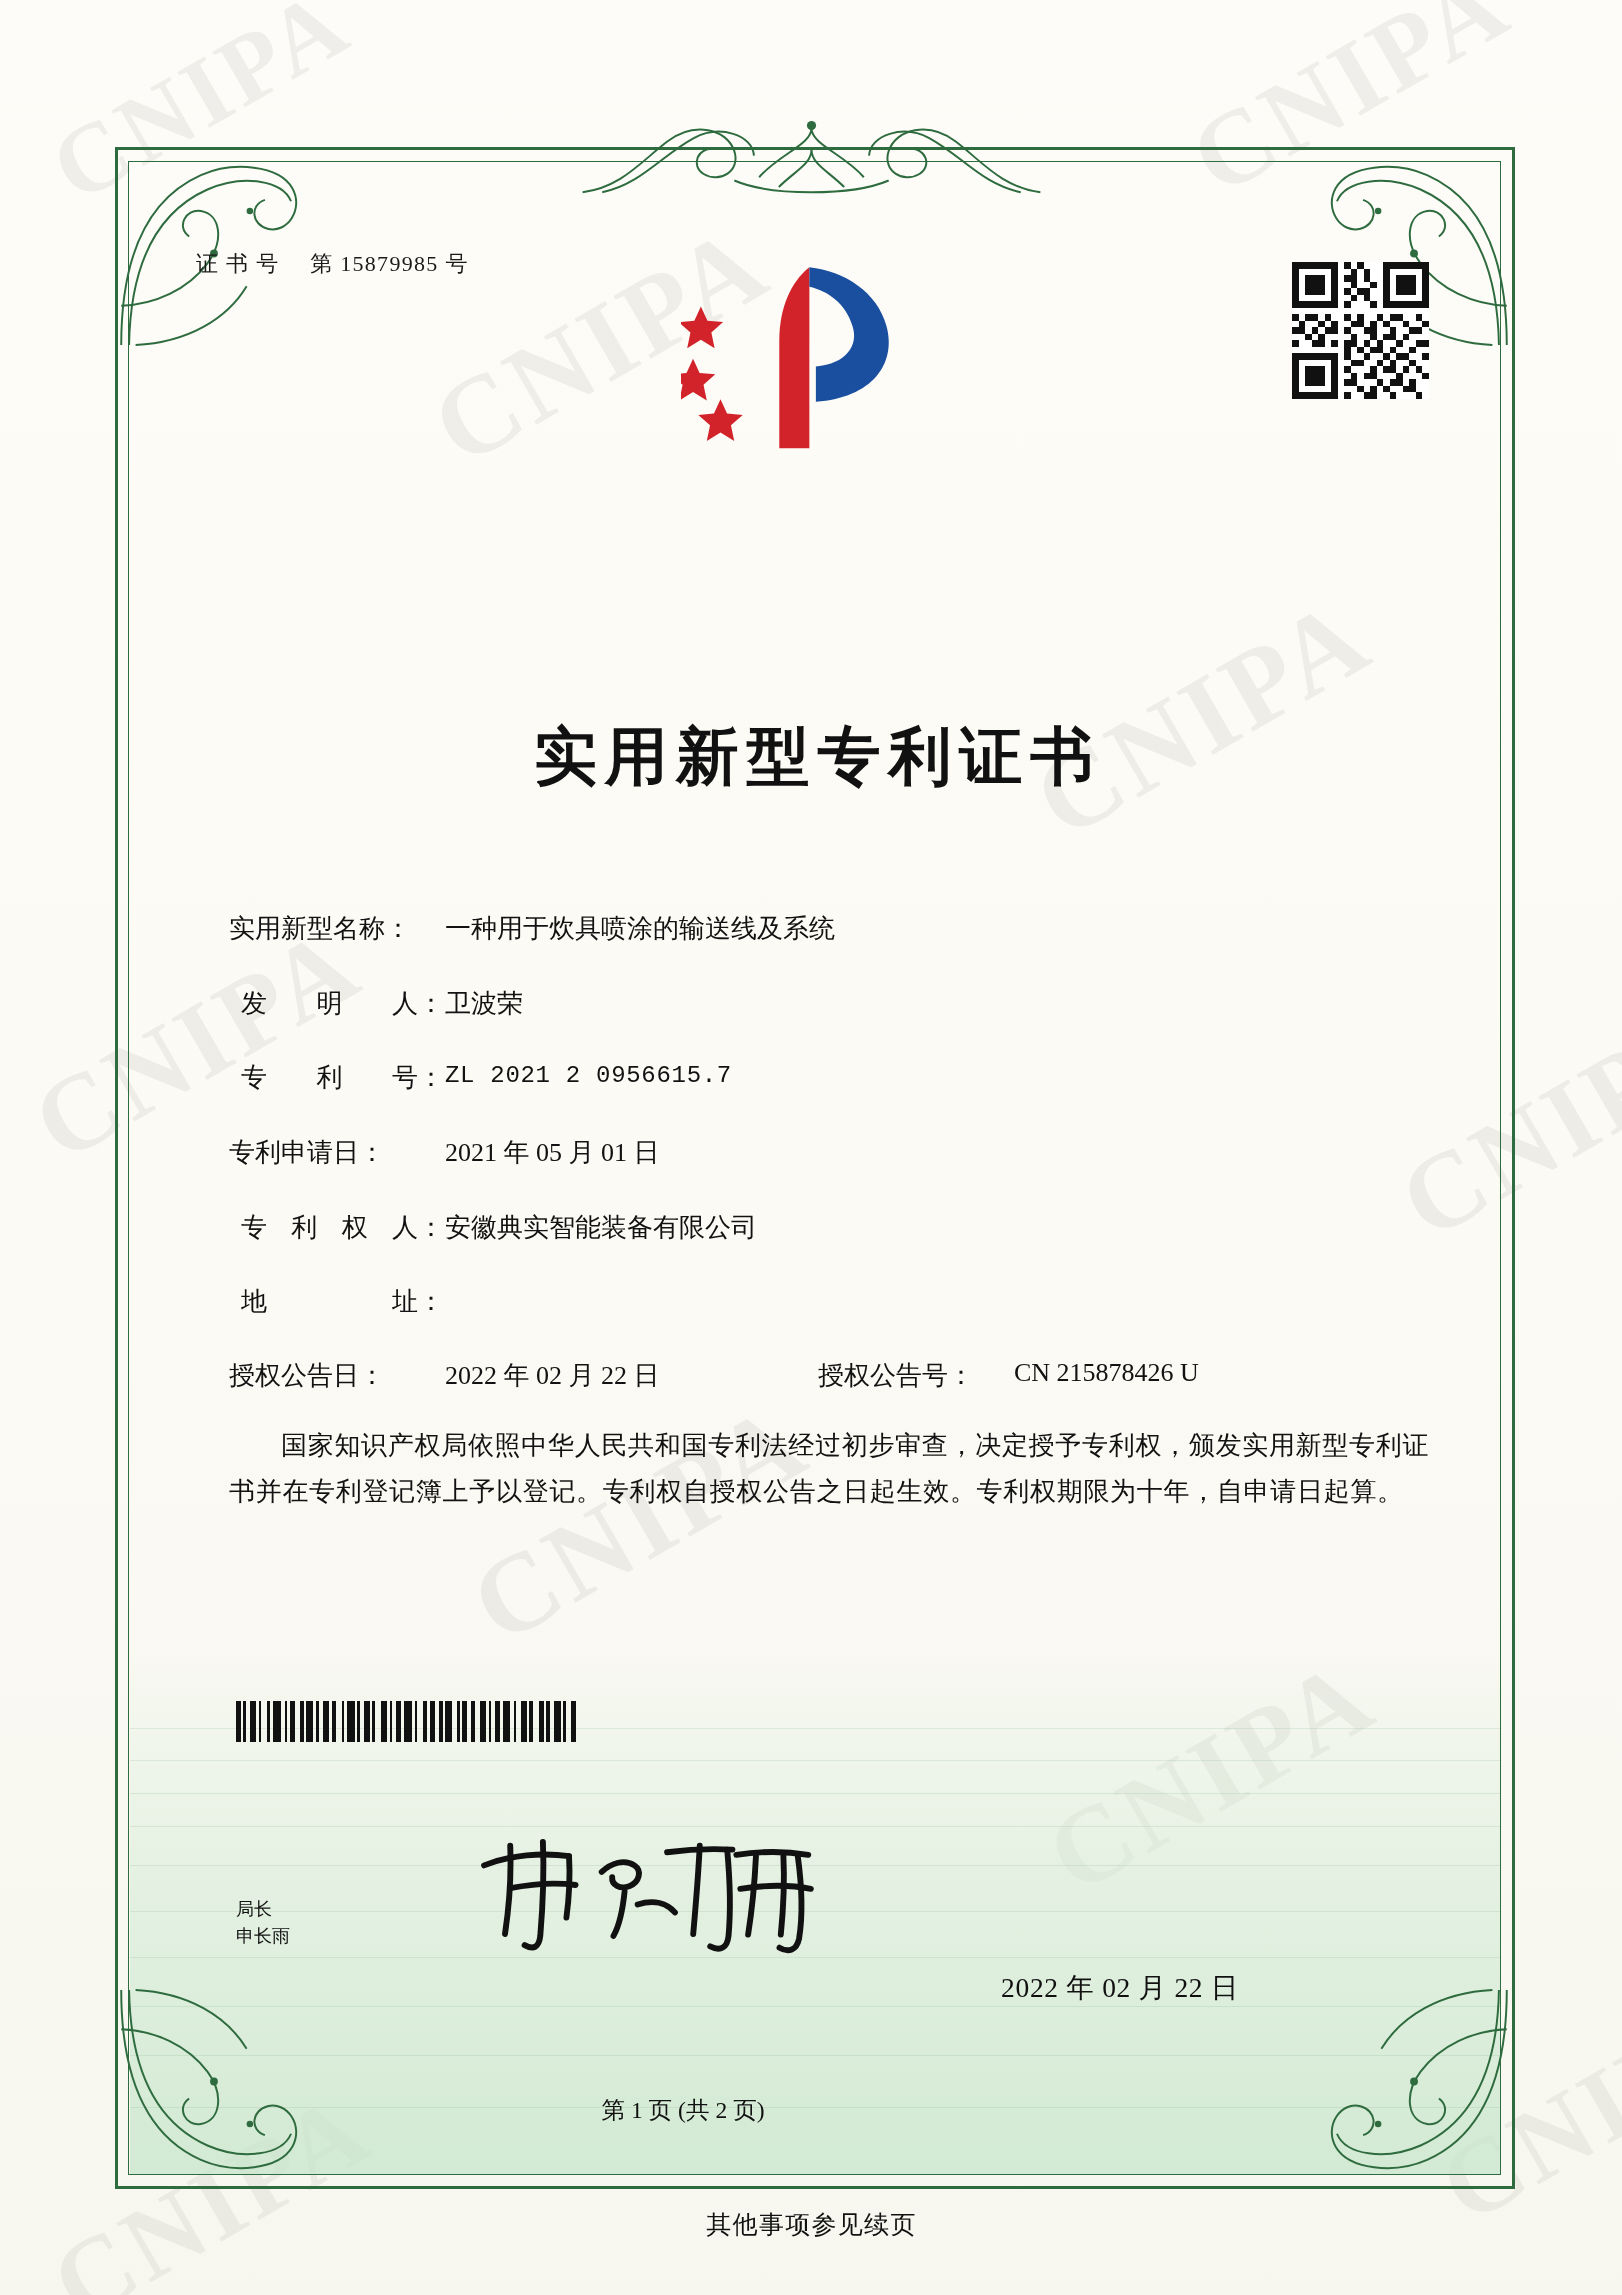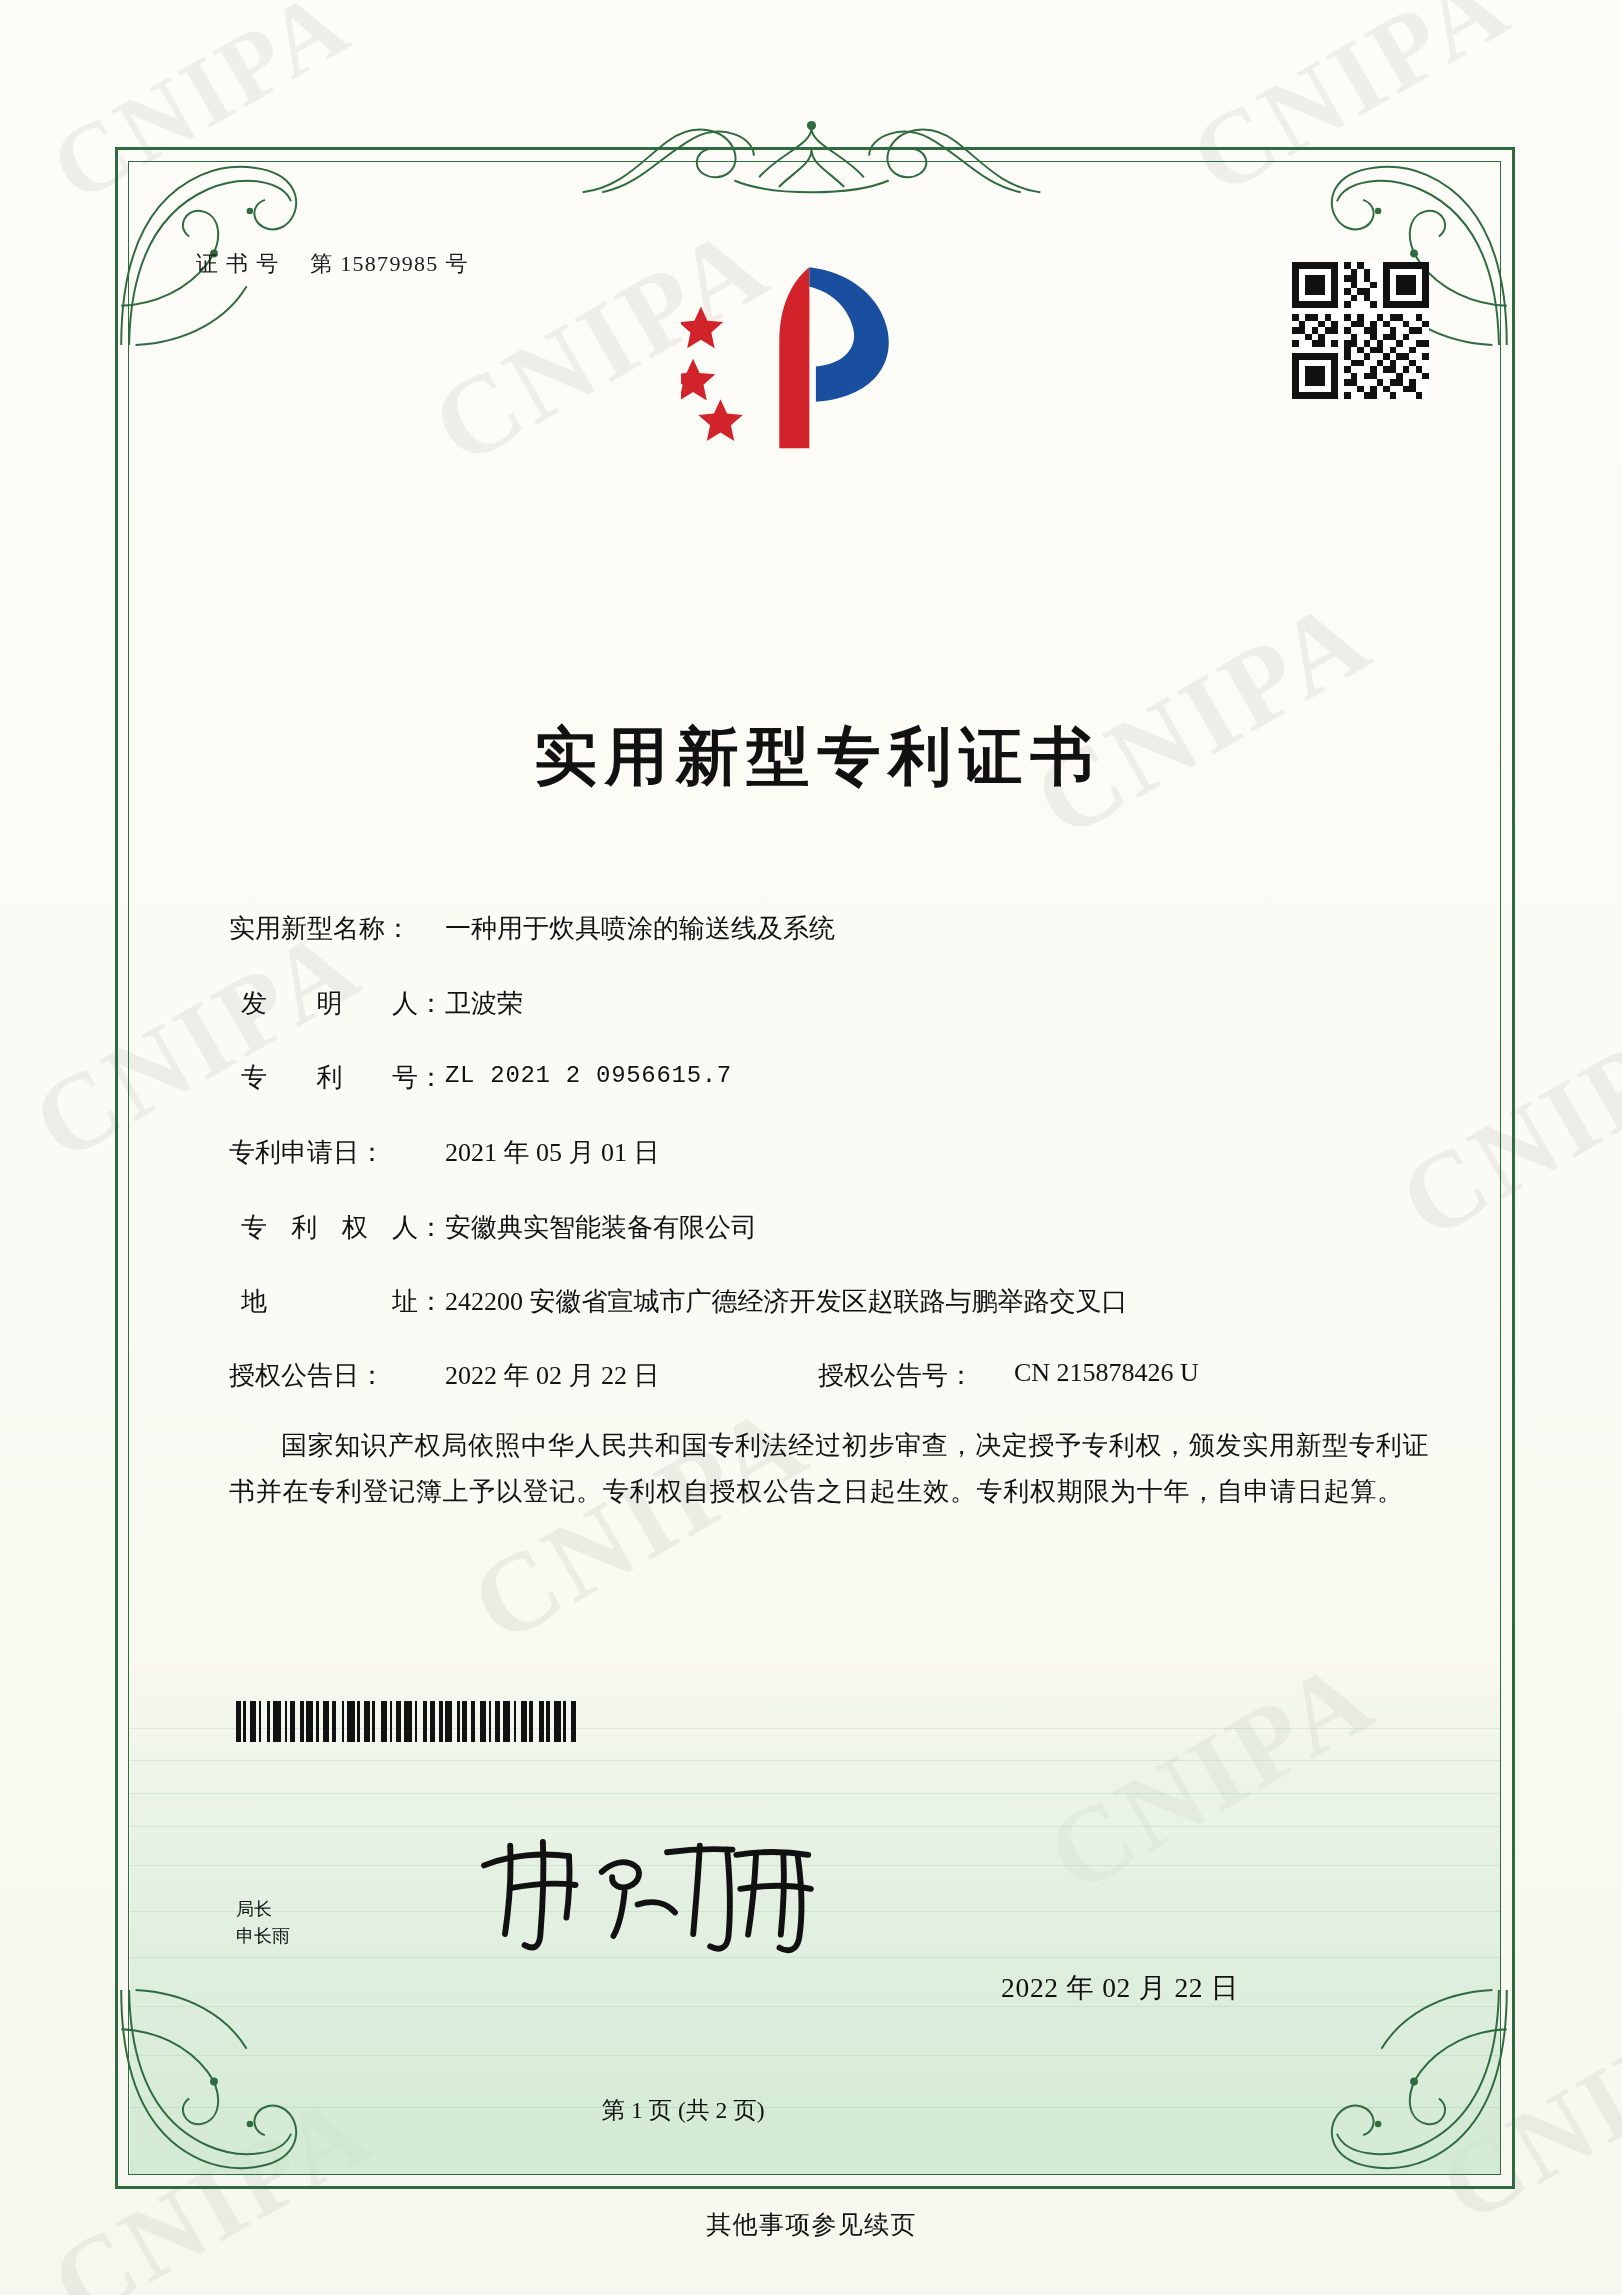--- a/index.html
+++ b/index.html
@@ -374,21 +374,20 @@
         <span class="val">2021 年 05 月 01 日</span>
       </div>
 
       <div class="field">
         <span class="lbl"><span class="spread">专利权人</span>：</span>
         <span class="val">安徽典实智能装备有限公司</span>
       </div>
 
       <div class="field">
         <span class="lbl"><span class="spread">地址</span>：</span>
-        <span class="val" style="max-width:818px;">242200 安徽省宣城市广德经济开发区赵联路与鹏举路交叉口</span>
       </div>
 
       <div class="field-row2">
         <span class="cell-a">
           <span class="lbl2"><span>授权公告日</span>：</span>
           <span>2022 年 02 月 22 日</span>
         </span>
         <span class="cell-b">
           <span class="lbl3"><span>授权公告号</span>：</span>
           <span>CN 215878426 U</span>

